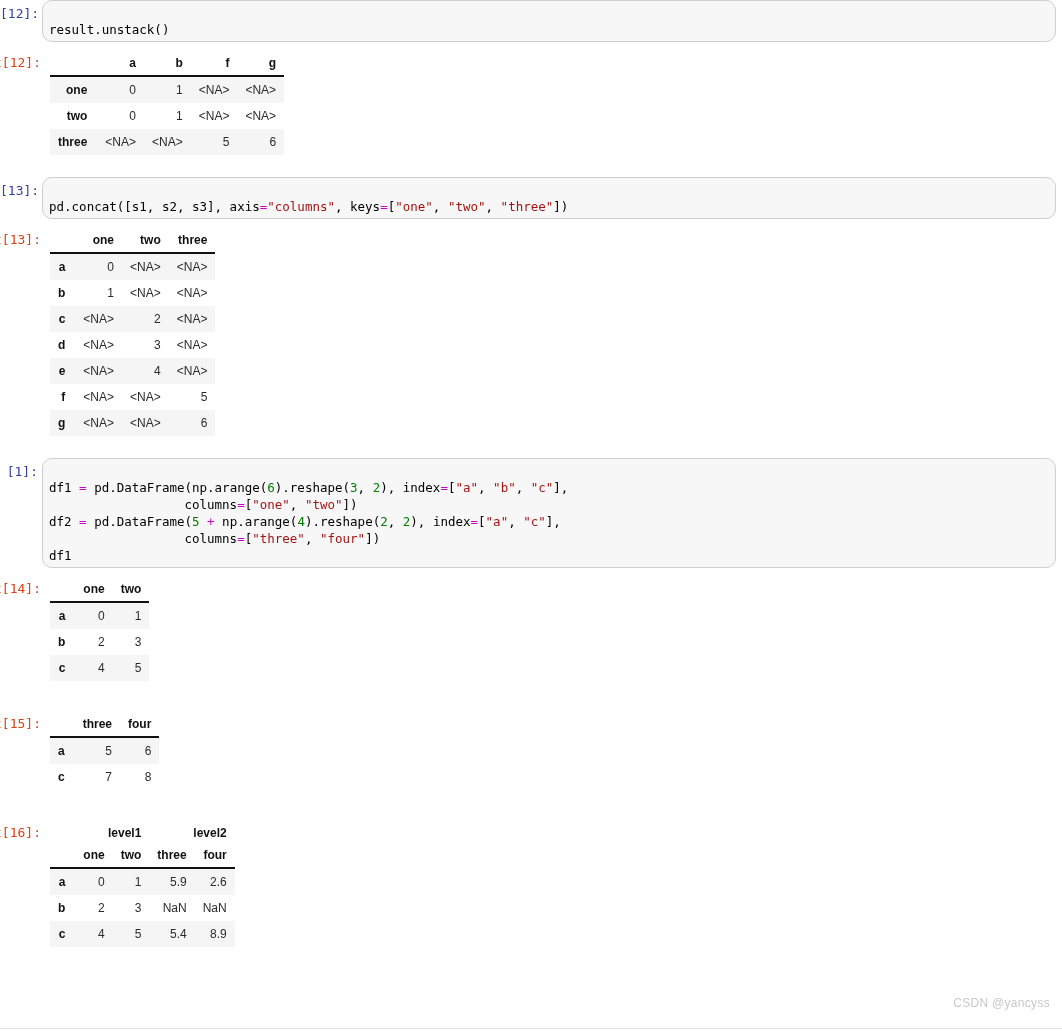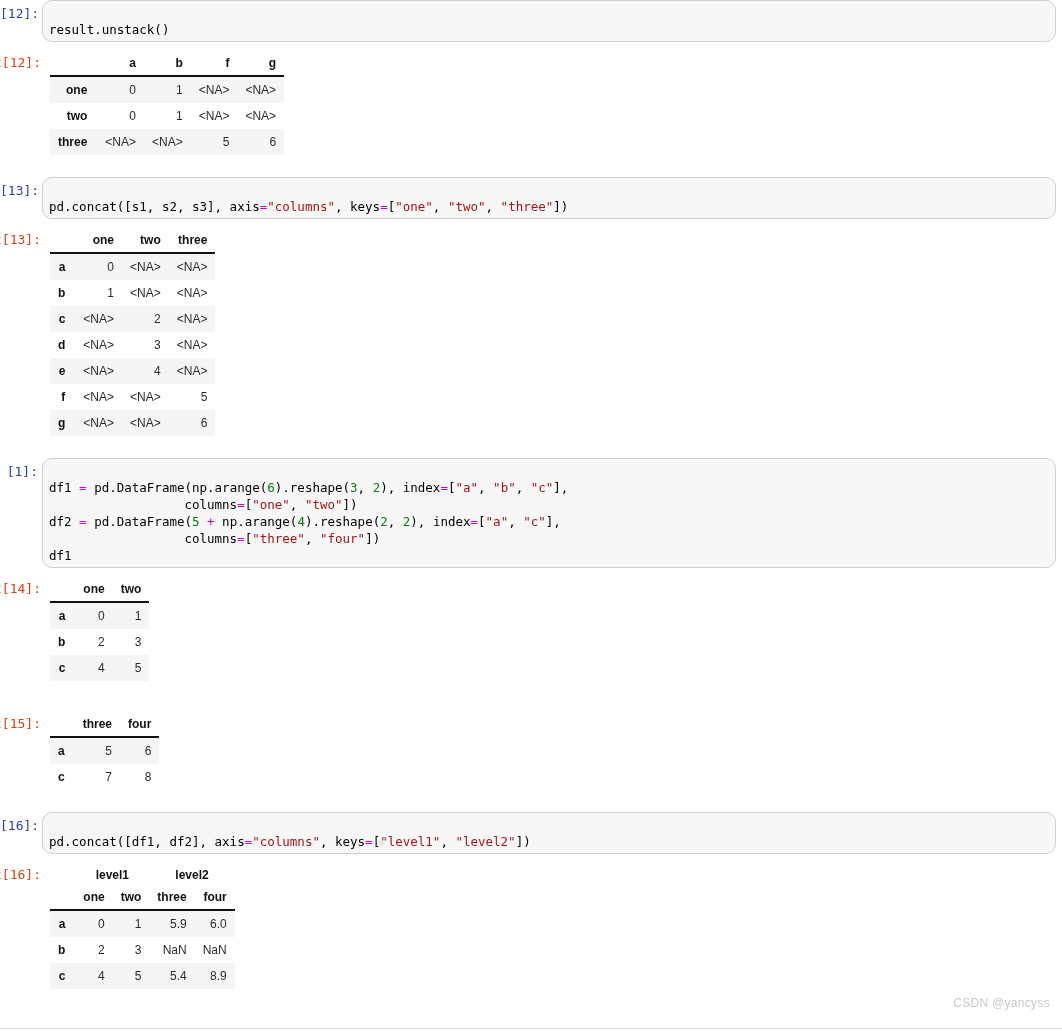--- a/index.html
+++ b/index.html
@@ -105,21 +105,21 @@
     padding-top: 4px;
   }
   table.df thead tr.last-header th {
     border-bottom: 2px solid #111111;
   }
   table.df thead th.corner {
     border-bottom: 2px solid #111111;
   }
   table.df thead tr.group-header th {
     border-bottom: none;
-    text-align: center;
+    text-align: right;
     padding-bottom: 4px;
     margin-top: 12px;
   }
   table.df thead tr.group-header th.corner {
     border-bottom: none;
   }
   table.df tbody th {
     font-weight: bold;
     text-align: right;
     color: #111111;
@@ -341,26 +341,20 @@
             <tr class="even">
               <th>c</th>
               <td>7</td>
               <td>8</td>
             </tr>
           </tbody>
         </table>
       </div>
     </div>
     <div class="spacer-lg"></div>
-    <div class="cell-row">
-      <div class="prompt in">[16]:</div>
-      <div class="input-area">
-        <div class="code"><span class="tok-plain">pd.concat([df1, df2], axis</span><span class="tok-op">=</span><span class="tok-str">"columns"</span><span class="tok-plain">, keys</span><span class="tok-op">=</span><span class="tok-plain">[</span><span class="tok-str">"level1"</span><span class="tok-plain">, </span><span class="tok-str">"level2"</span><span class="tok-plain">])</span></div>
-      </div>
-    </div>
     <div class="spacer-sm"></div>
     <div class="cell-row">
       <div class="prompt out">t[16]:</div>
       <div class="output-area">
         <table class="df">
           <thead>
             <tr class="group-header">
               <th class="corner"></th>
               <th colspan="2">level1</th>
               <th colspan="2">level2</th>
@@ -372,21 +366,21 @@
               <th>three</th>
               <th>four</th>
             </tr>
           </thead>
           <tbody>
             <tr class="odd">
               <th>a</th>
               <td>0</td>
               <td>1</td>
               <td>5.9</td>
-              <td>6.0</td>
+              <td>2.6</td>
             </tr>
             <tr class="even">
               <th>b</th>
               <td>2</td>
               <td>3</td>
               <td>NaN</td>
               <td>NaN</td>
             </tr>
             <tr class="odd">
               <th>c</th>

